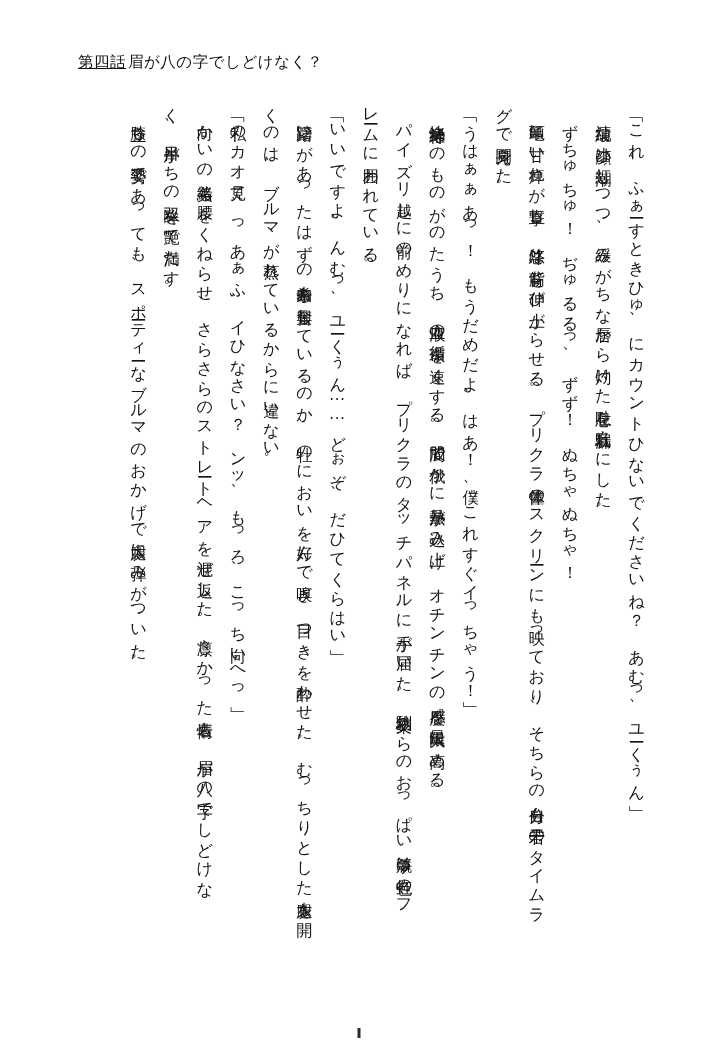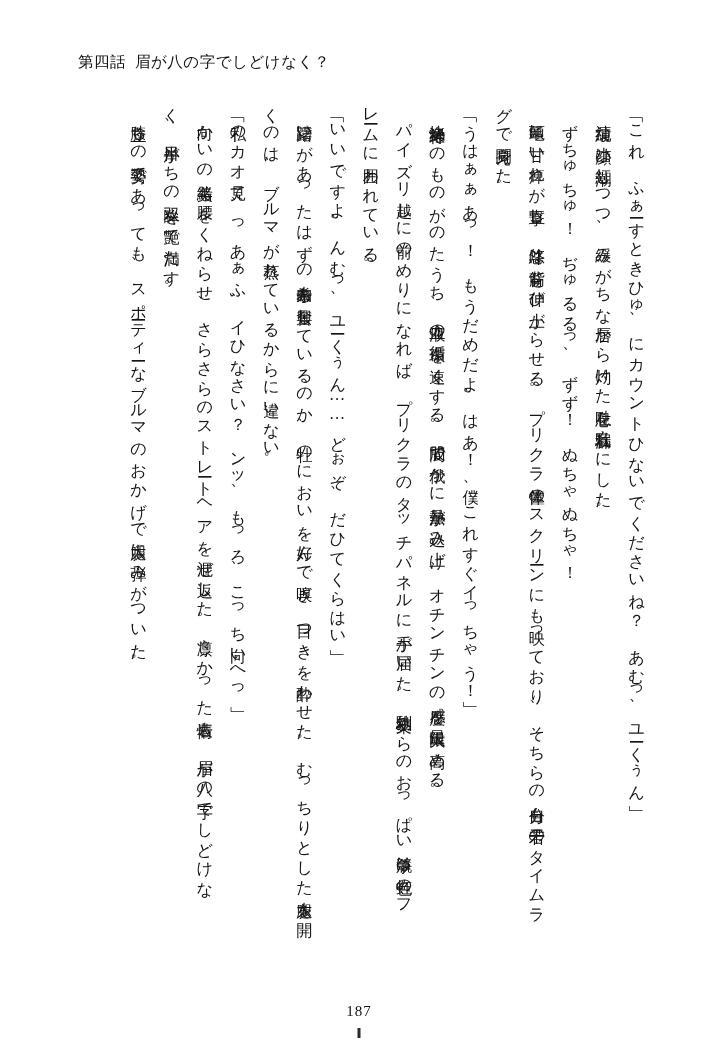--- a/index.html
+++ b/index.html
@@ -30,21 +30,22 @@
     position: absolute;
     top: 52px;
     left: 78px;
     font-size: 15.5px;
     letter-spacing: 0.5px;
     color: #111;
     white-space: nowrap;
     font-family: "Liberation Serif", "DejaVu Serif", serif;
   }
   .running-head .chap-num {
-    margin-right: 9px;
+    margin-right: 2px;
+    text-decoration: underline;
   }
 
   
   .body-text {
     position: absolute;
     top: 96px;
     right: 66px;
     height: 830px;
     width: 560px;
     writing-mode: vertical-rl;
@@ -104,16 +105,15 @@
     <p>「うはぁぁあっ！　もうだめだよ、はあ！　僕、これすぐイっちゃう！」</p>
     <p>快楽神経そのものがのたうち、血液の循環を速くする。股間で俄かに熱量が込み上げ、オチンチンの感度を最大限に高める。</p>
     <p>パイズリ越しに前のめりになれば、プリクラのタッチパネルに手が届いた。幼馴染みらのおっぱい競争は虹色のフレームに囲われている。</p>
     <p>「いいですよ、んむっ、ユーくぅん……どぉぞ、だひてくらはい」</p>
     <p>躊躇いがあったはずの由希奈も興奮しているのか、牡のにおいを好んで嗅ぎ、目つきを酔わせた。むっちりとした太腿を開くのは、ブルマが蒸れているからに違いない。</p>
     <p>「私のカオ見て、っあぁふ、イひなさい？　ンッ、もっろ、こっち向いへっ」</p>
     <p>向かいの美緒も腰をくねらせ、さらさらのストレートヘアを混ぜ返した。凛々しかった表情も、眉が八の字でしどけなく、半目がちの双眸を艶で満たす。</p>
     <p>膝立ちの姿勢であっても、スポーティーなブルマのおかげで太腿に弾みがついた。</p>
   </div>
 
-  <div class="folio">187</div>
   <div class="spine-mark"></div>
 
 </div>
 
 </body></html>

